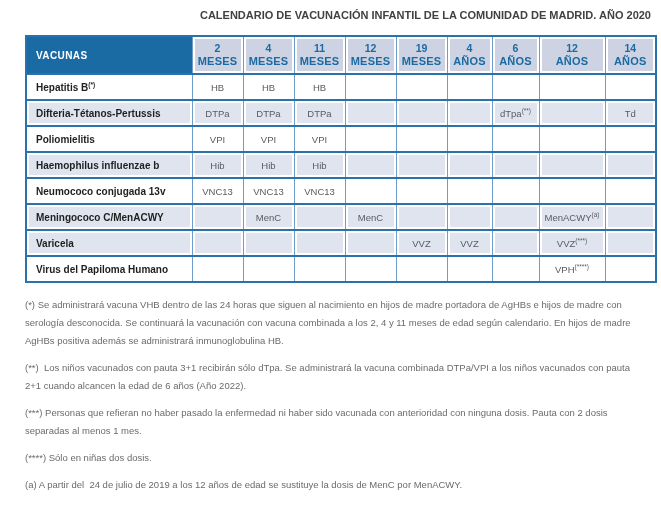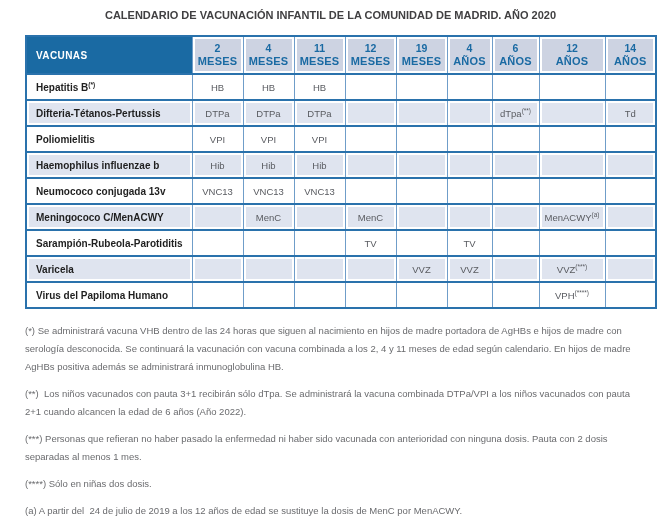--- a/index.html
+++ b/index.html
@@ -4,21 +4,21 @@
 <style>
   html, body { margin:0; padding:0; background:#ffffff; }
   body {
     width:661px; height:517px; overflow:hidden;
     font-family:"Liberation Sans", sans-serif;
     -webkit-font-smoothing:antialiased;
   }
   .page { position:relative; width:661px; height:517px; background:#fff; }
 
   .title {
-    margin:9px 10px 8px; text-align:center;
+    margin:9px 10px 8px; text-align:right;
     font-size:11px; font-weight:bold; color:#414042; letter-spacing:0px;
   }
 
   table.cal {
     border-collapse:collapse; table-layout:fixed;
     width:630px; margin:14px 0 0 25px;
     border:2px solid #2a72ac;
   }
   .cal th, .cal td {
     border-left:1px solid #6f9dc9; border-right:1px solid #6f9dc9;
@@ -182,32 +182,20 @@
           <td class="dose"></td>
           <td class="dose"><span>MenC</span></td>
           <td class="dose"></td>
           <td class="dose"><span>MenC</span></td>
           <td class="dose"></td>
           <td class="dose"></td>
           <td class="dose"></td>
           <td class="dose"><span>MenACWY</span><sup>(a)</sup></td>
           <td class="dose"></td>
         </tr>
-        <tr>
-          <td class="vaccine"><span>Sarampión-Rubeola-Parotiditis</span></td>
-          <td class="dose"></td>
-          <td class="dose"></td>
-          <td class="dose"></td>
-          <td class="dose"><span>TV</span></td>
-          <td class="dose"></td>
-          <td class="dose"><span>TV</span></td>
-          <td class="dose"></td>
-          <td class="dose"></td>
-          <td class="dose"></td>
-        </tr>
         <tr class="shade">
           <td class="vaccine"><span>Varicela</span></td>
           <td class="dose"></td>
           <td class="dose"></td>
           <td class="dose"></td>
           <td class="dose"></td>
           <td class="dose"><span>VVZ</span></td>
           <td class="dose"><span>VVZ</span></td>
           <td class="dose"></td>
           <td class="dose"><span>VVZ</span><sup>(***)</sup></td>

